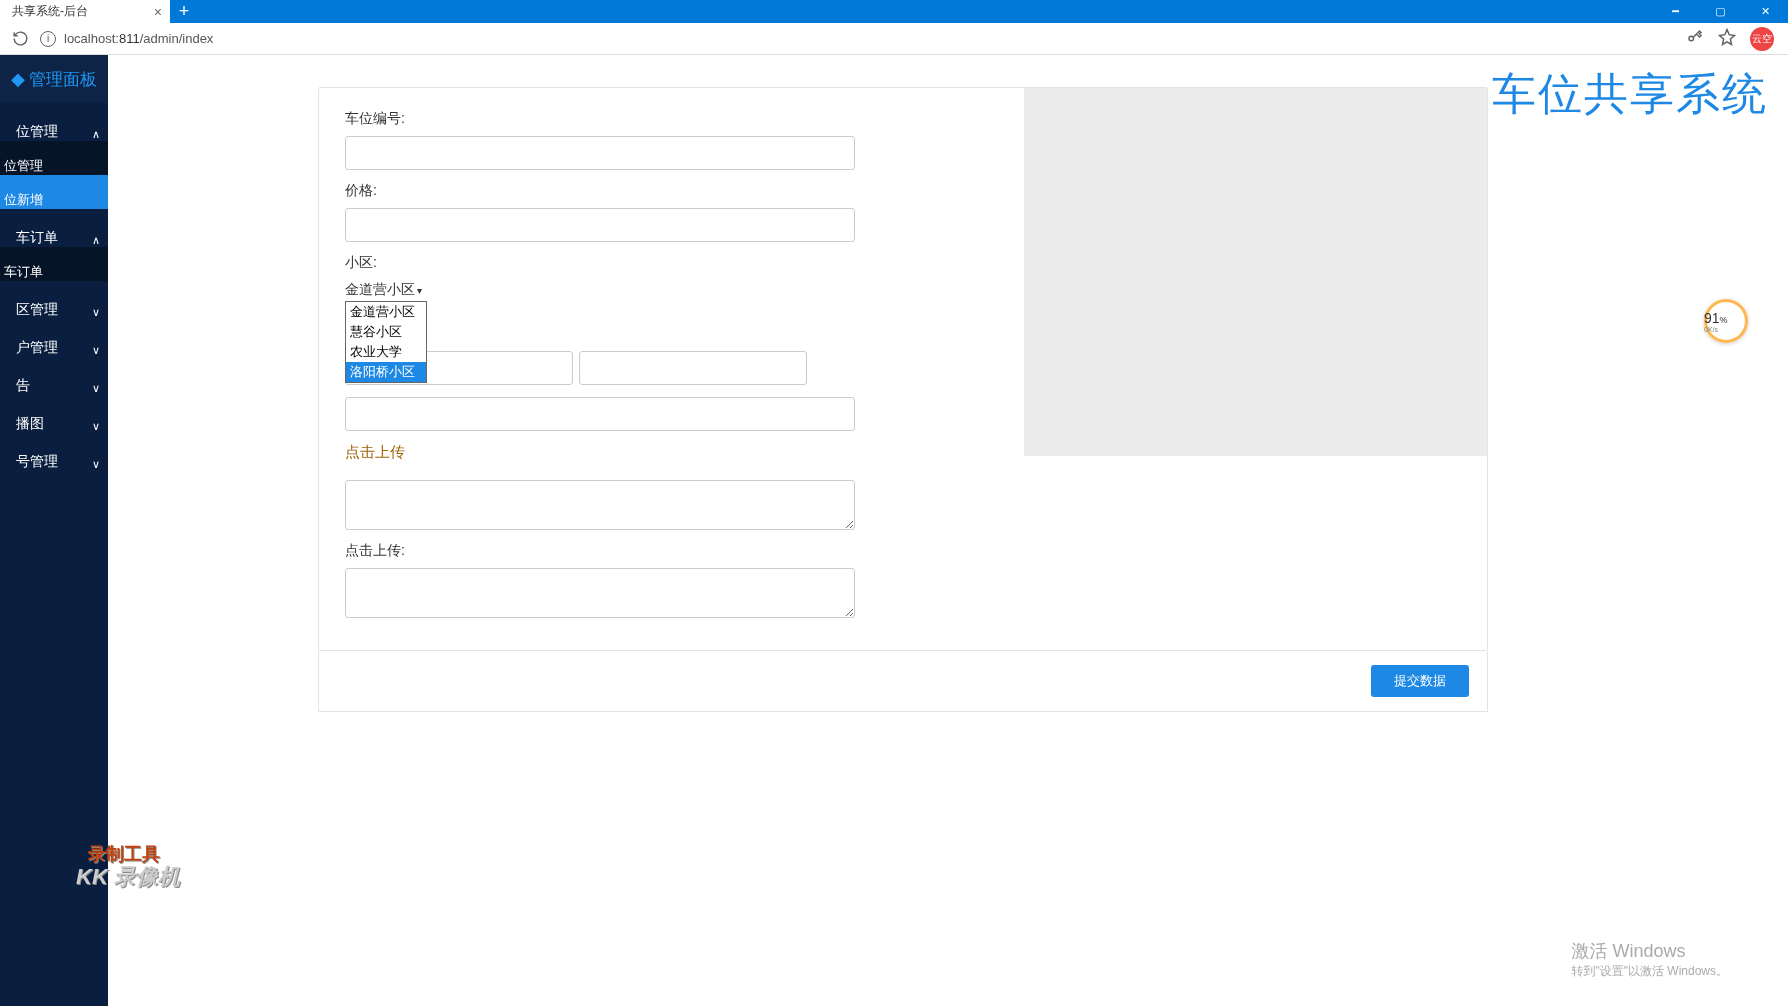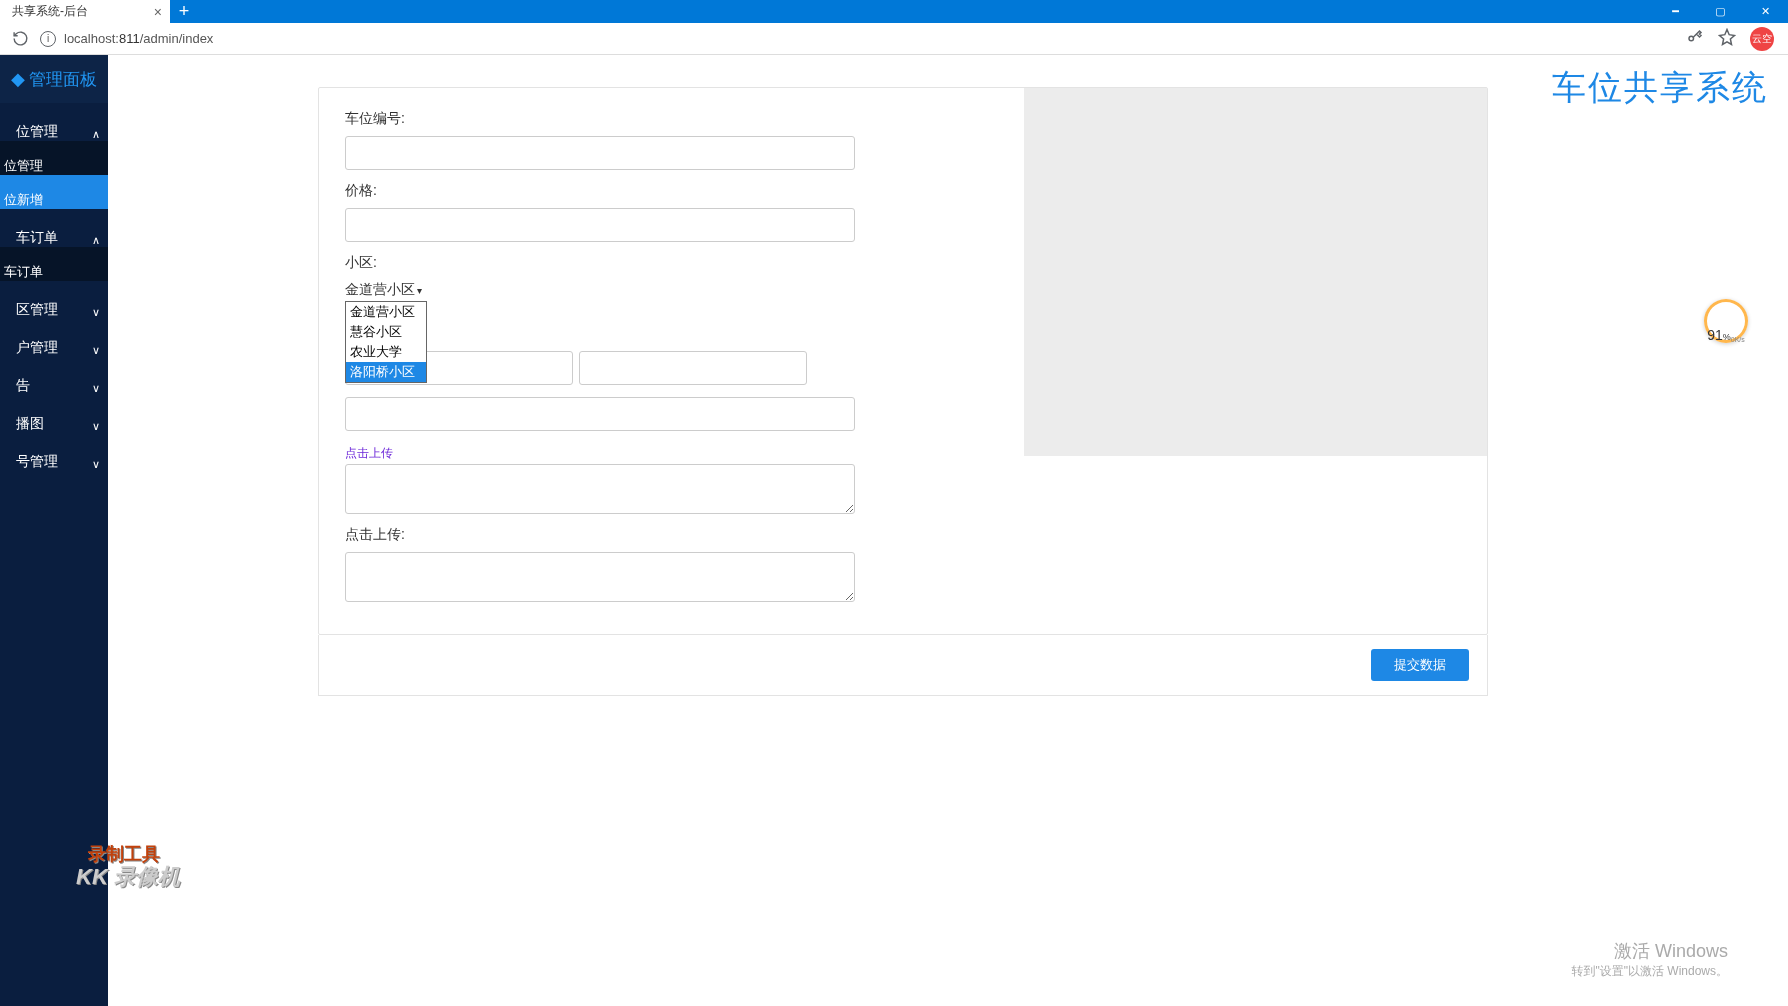--- a/index.html
+++ b/index.html
@@ -29,55 +29,55 @@
     .brand { height: 48px; display: flex; align-items: center; justify-content: center; background: #0d2447; font-size: 17px; font-weight: 500; }
     .brand-icon { color: #2196f3; margin-right: 4px; font-size: 18px; }
     .brand-text { color: #2196f3; }
     .menu-item { height: 38px; display: flex; align-items: flex-end; padding: 0 8px 0 16px; justify-content: space-between; cursor: pointer; }
     .menu-item.sub { padding-left: 4px; height: 34px; background: #061428; font-size: 13px;}
     .menu-item.active { background: #1e88e5; }
     .chev { font-size: 11px; }
 
     
     .main { flex: 1; position: relative; padding: 0; }
-    .page-title { position: absolute; right: 20px; top: 10px; color: #1e88e5; font-size: 34px; font-weight: 400; letter-spacing: 2px; }
+    .page-title { position: absolute; right: 20px; top: 10px; color: #1e88e5; font-size: 44px; font-weight: 400; letter-spacing: 2px; }
 
     .form-outer { margin: 32px 0 0 210px; width: 1170px; }
     .form-card { background: #fff; border: 1px solid #e3e3e3; border-radius: 2px; padding: 22px 576px 20px 26px; position: relative; }
     .map-placeholder { position: absolute; right: 0; top: 0; width: 463px; height: 368px; background: #ececec; }
 
     .form-label { font-size: 14px; color: #333; margin-bottom: 8px; display: block; }
     .form-input { width: 510px; height: 34px; border: 1px solid #ccc; border-radius: 3px; padding: 0 8px; font-size: 14px; margin-bottom: 12px; display:block;}
     .form-textarea { width: 510px; height: 50px; border: 1px solid #ccc; border-radius: 3px; padding: 6px 8px; font-size: 14px; margin-bottom: 12px; resize: both; display:block; }
 
     .select-wrap { position: relative; display: inline-block; margin-bottom: 12px; }
     .select-display { font-size: 14px; color: #333; display: flex; align-items: center; gap: 2px; cursor: pointer; }
     .select-caret { font-size: 10px; }
     .dropdown-list { position: absolute; top: 20px; left: 0; width: 82px; background: #fff; border: 1px solid #666; font-size: 13px; z-index: 10; }
     .dropdown-item { padding: 1px 4px; cursor: pointer; }
     .dropdown-item.highlighted { background: #1e88e5; color: #fff; }
 
     .input-pair { display: flex; gap: 6px; margin-bottom: 12px; margin-top: 40px; }
     .input-pair input { width: 228px; height: 34px; border: 1px solid #ccc; border-radius: 3px; padding: 0 8px; }
 
-    .upload-link { color: #6d28d9; font-size: 12px; cursor: pointer; display: inline-block; margin-bottom: 2px; }
+    .upload-link { color: #a16207; font-size: 15px; cursor: pointer; display: inline-block; margin-bottom: 18px; }
 
     .submit-bar { border: 1px solid #e3e3e3; border-top: none; padding: 14px 18px; display: flex; justify-content: flex-end; background:#fff; }
     .submit-btn { background: #1e88e5; color: #fff; border: none; border-radius: 3px; padding: 7px 23px; font-size: 13px; cursor: pointer; }
 
     
-    .speed-widget { position: absolute; right: 40px; top: 244px; width: 44px; height: 44px; border-radius: 50%; background: #fff; display: flex; align-items: flex-end; justify-content: center; font-size: 14px; color: #333; box-shadow: 0 0 0 3px #ffb74d inset, 0 1px 4px rgba(0,0,0,.2); }
+    .speed-widget { position: absolute; right: 40px; top: 244px; width: 44px; height: 44px; border-radius: 50%; background: #fff; display: flex; flex-direction: column; align-items: flex-start; justify-content: center; font-size: 14px; color: #333; box-shadow: 0 0 0 3px #ffb74d inset, 0 1px 4px rgba(0,0,0,.2); }
     .speed-pct { font-size: 14px; font-weight: 500; }
     .speed-sub { font-size: 7px; color: #888; }
 
     
     .wm-tool { position: absolute; left: 88px; bottom: 140px; font-size: 18px; font-weight: bold; color: #c2410c; text-shadow: 1px 1px 0 #888; pointer-events:none; }
     .wm-kk   { position: absolute; left: 76px; bottom: 114px; font-size: 22px; font-weight: bold; color: #ccc; font-style: italic; text-shadow: 1px 1px 0 #888; pointer-events:none; }
     .activate { position: absolute; right: 60px; bottom: 26px; color: #aaa; text-align: left; pointer-events:none;}
-    .activate .l1 { font-size: 18px; text-align: right; }
+    .activate .l1 { font-size: 18px; }
     .activate .l2 { font-size: 12px; }
   </style>
 </head>
 <body>
 
 <div class="browser-top">
   <div class="tab">
     <span>共享系统-后台</span>
     <span class="tab-close">×</span>
   </div>

